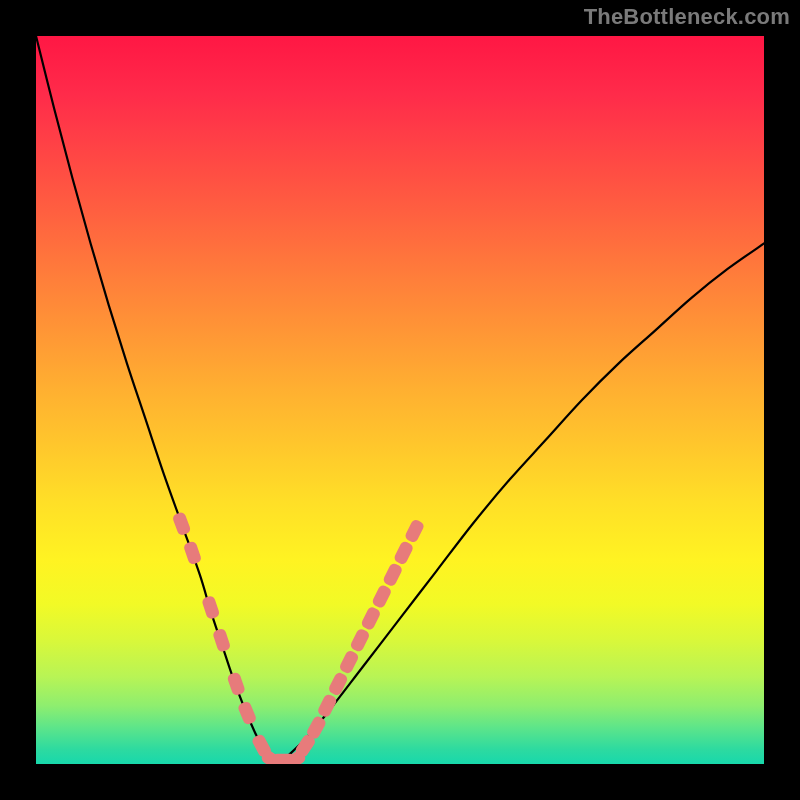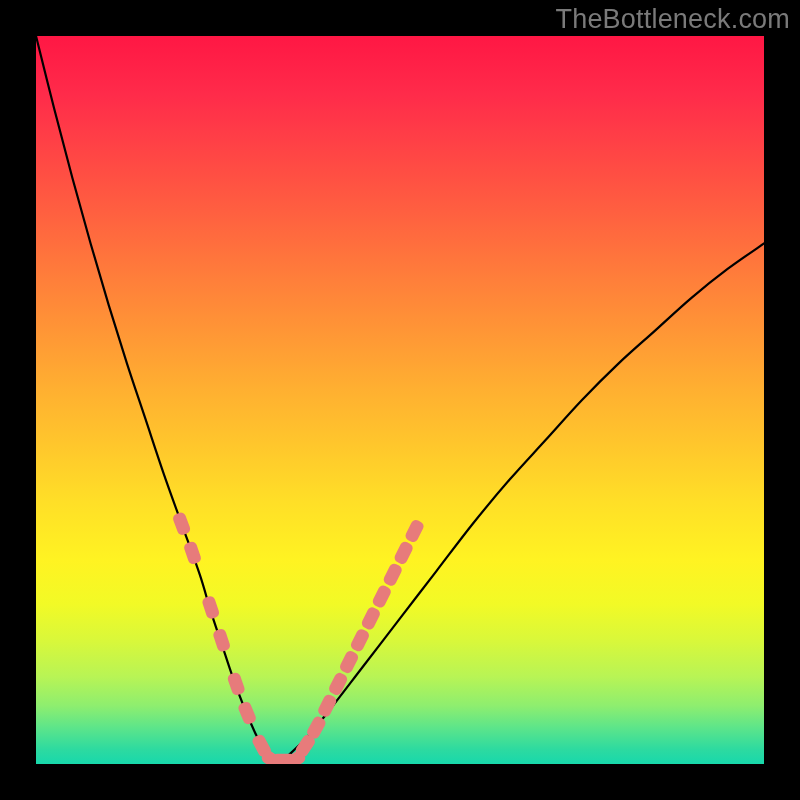--- a/index.html
+++ b/index.html
@@ -15,22 +15,22 @@
     position: relative;
     width: 800px;
     height: 800px;
     background: #000;
   }
   .watermark {
     position: absolute;
     top: 4px;
     right: 10px;
     color: #7a7a7a;
-    font-size: 27px;
-    font-weight: 400;
+    font-size: 22px;
+    font-weight: 700;
     letter-spacing: 0.2px;
     z-index: 20;
   }
   
   .plot {
     position: absolute;
     left: 36px;
     top: 36px;
     width: 728px;
     height: 728px;

